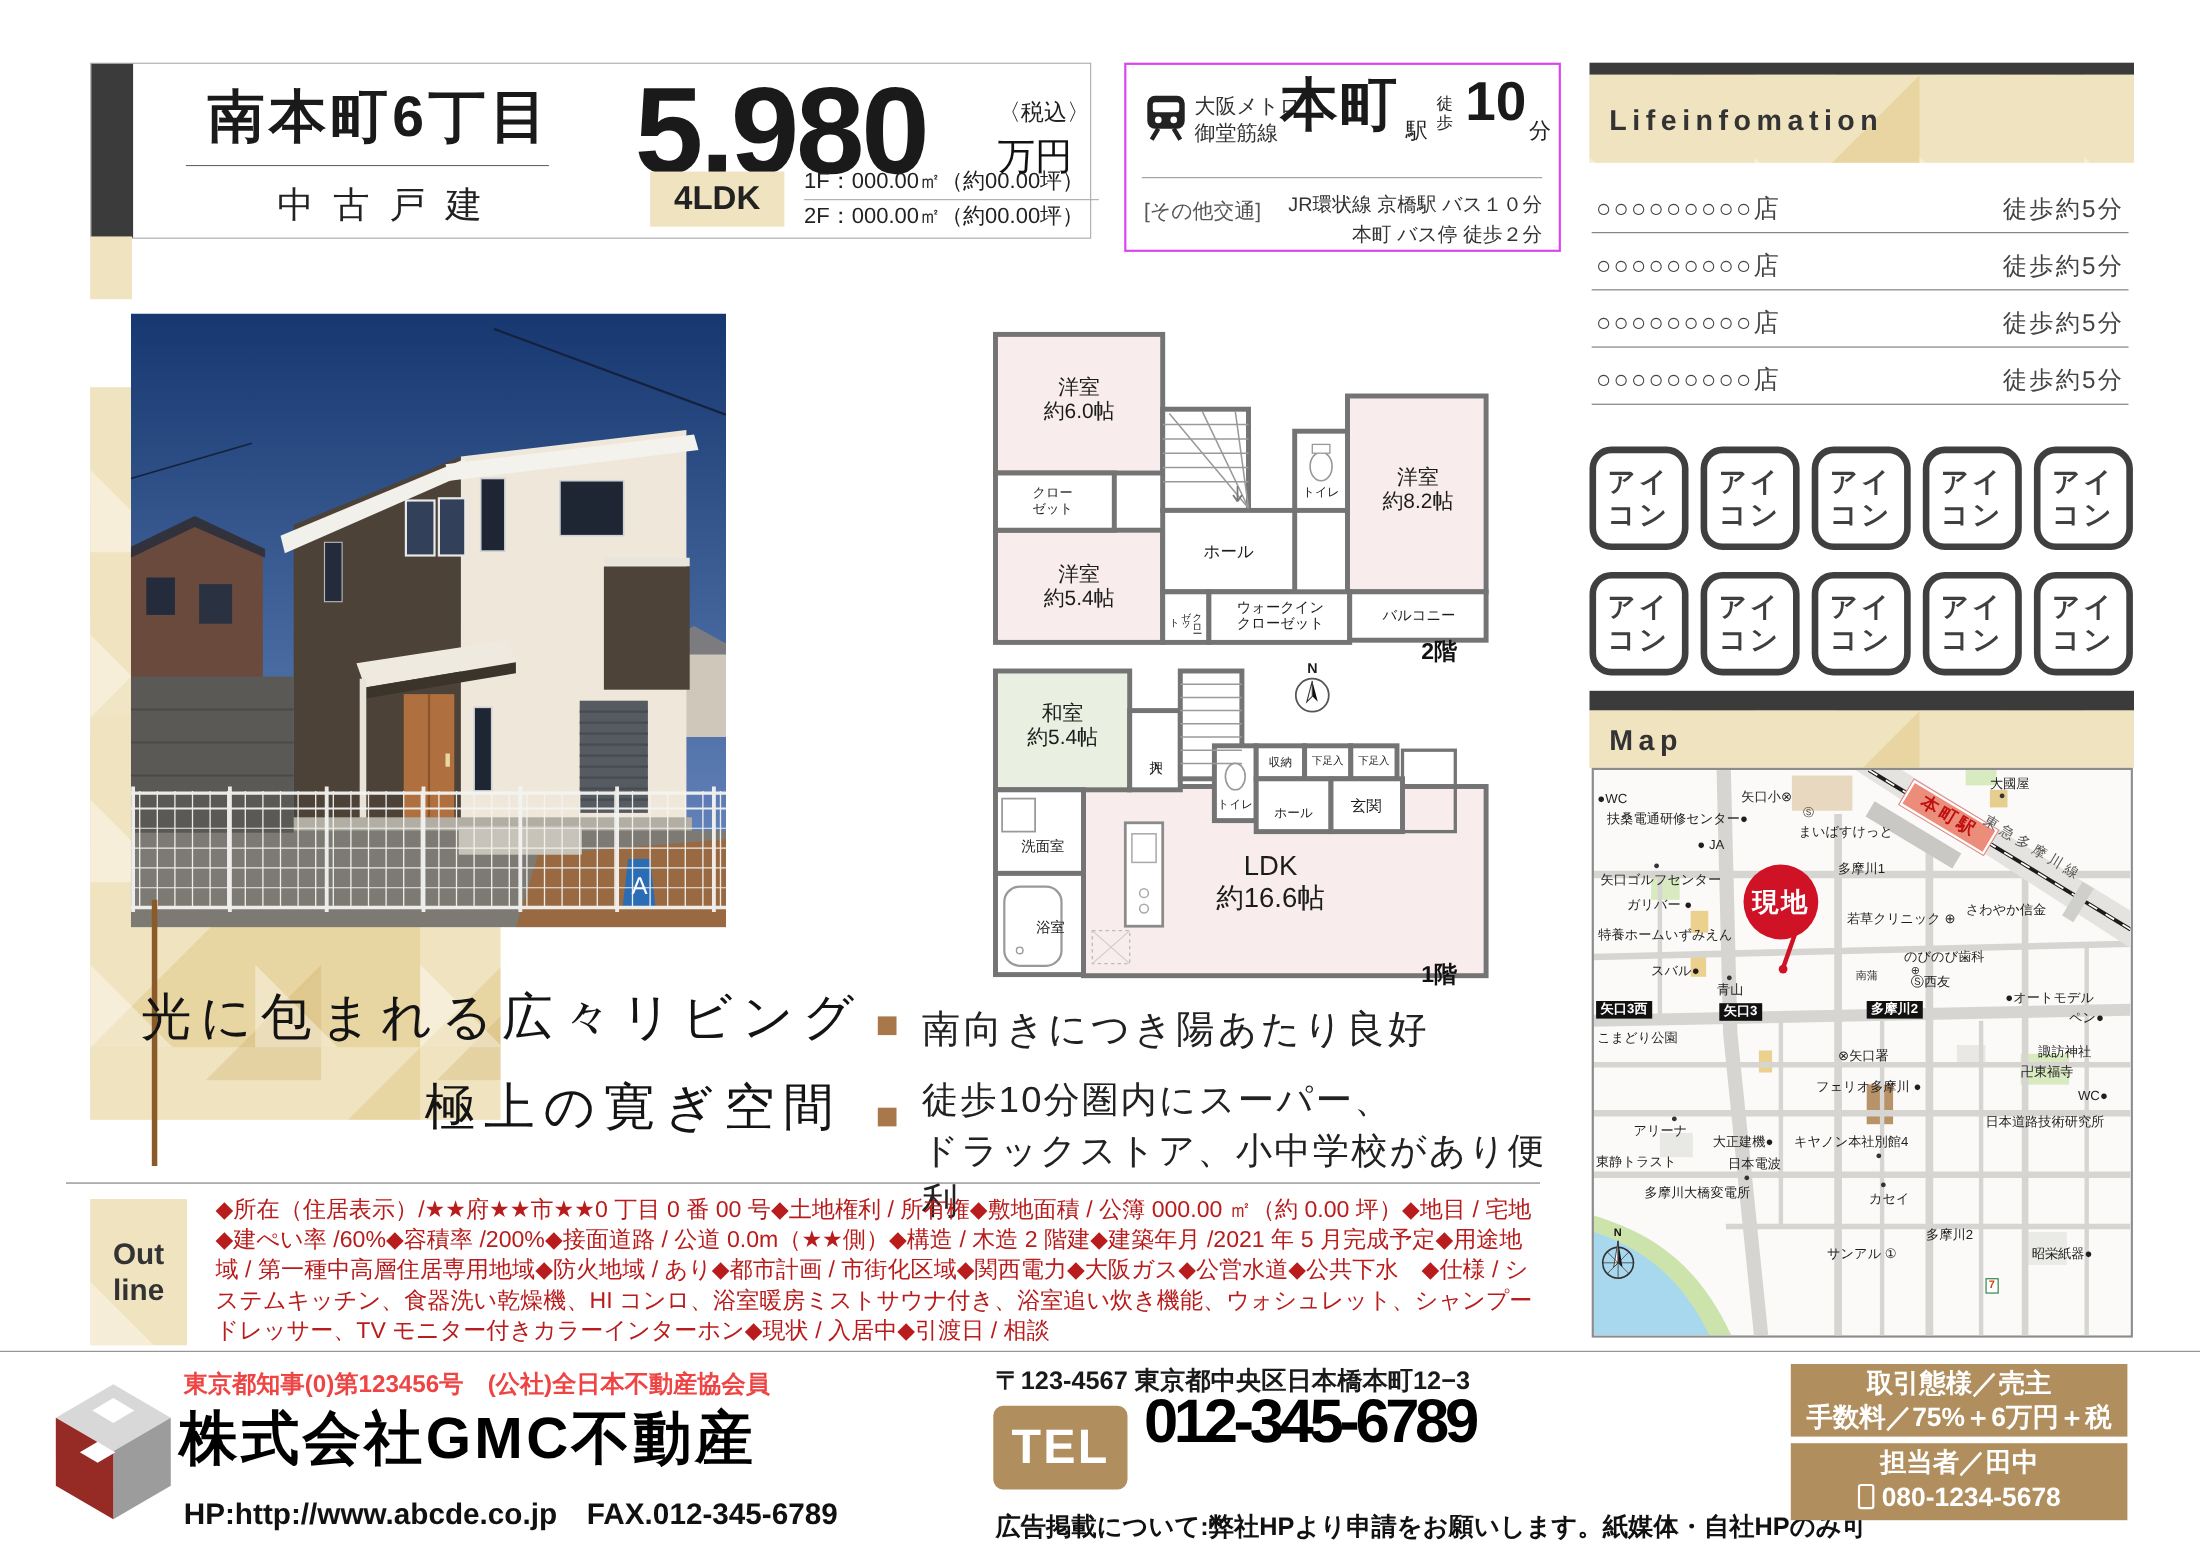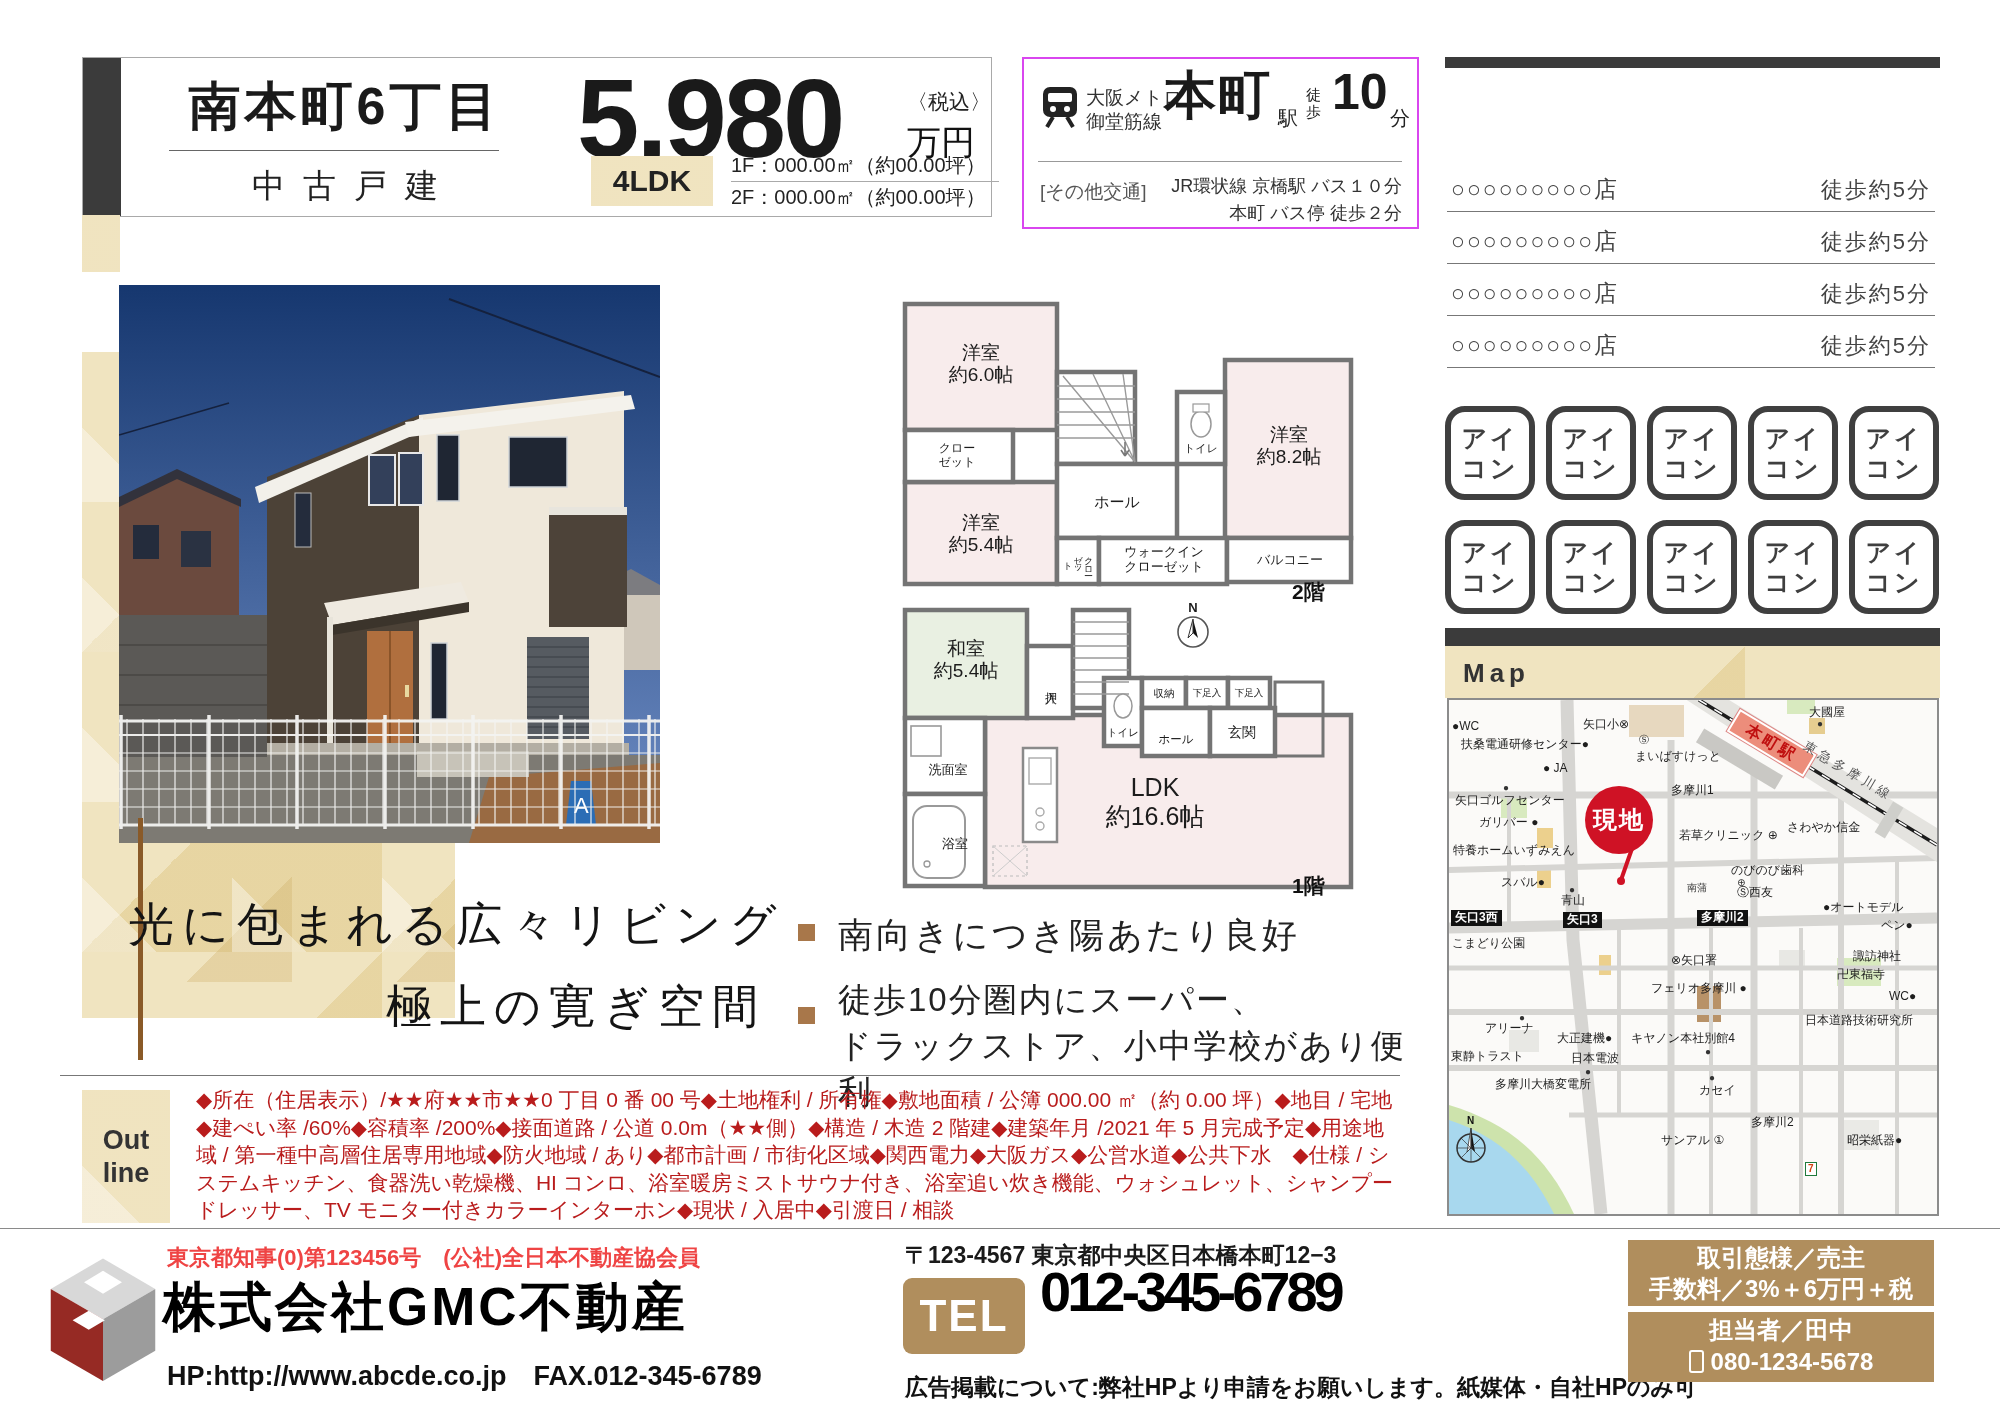--- a/index.html
+++ b/index.html
@@ -145,20 +145,23 @@
     <div class="abs div"></div>
     <div class="abs olabel">[その他交通]</div>
     <div class="abs olines">
       <div>JR環状線 京橋駅 バス１０分</div>
       <div>本町 バス停 徒歩２分</div>
     </div>
   </div>
 
   <div class="abs secHead" style="top:57px;">
     <div class="db"></div>
+    <div class="bg tanpat">
+        <span class="tx">Lifeinfomation</span>
+      </div>
   </div>
   <div class="abs" id="life-rows">
     <div class="lrow">
       <span class="nm">○○○○○○○○○店</span>
       <span class="wk">徒歩約5分</span>
       </div>
     <div class="lrow">
       <span class="nm">○○○○○○○○○店</span>
       <span class="wk">徒歩約5分</span>
       </div>
@@ -506,20 +509,20 @@
   </svg>
   <div class="abs" id="lic">東京都知事(0)第123456号　(公社)全日本不動産協会員</div>
   <div class="abs" id="company">株式会社GMC不動産</div>
   <div class="abs" id="hp">HP:http://www.abcde.co.jp　FAX.012-345-6789</div>
   <div class="abs" id="addr">〒123-4567  東京都中央区日本橋本町12−3</div>
   <div class="abs" id="telbadge">TEL</div>
   <div class="abs" id="phone">012-345-6789</div>
   <div class="abs" id="adnote">広告掲載について:弊社HPより申請をお願いします。紙媒体・自社HPのみ可</div>
   <div class="abs gbox" id="deal">
     <div>取引態様／売主</div>
-    <div>手数料／3%＋6万円＋税</div>
+    <div>手数料／75%＋6万円＋税</div>
   </div>
   <div class="abs gbox" id="agent">
     <div>担当者／田中</div>
     <div><span class="phicon"></span><span>080-1234-5678</span></div>
   </div>
 
 </div>
 
 </body></html>

